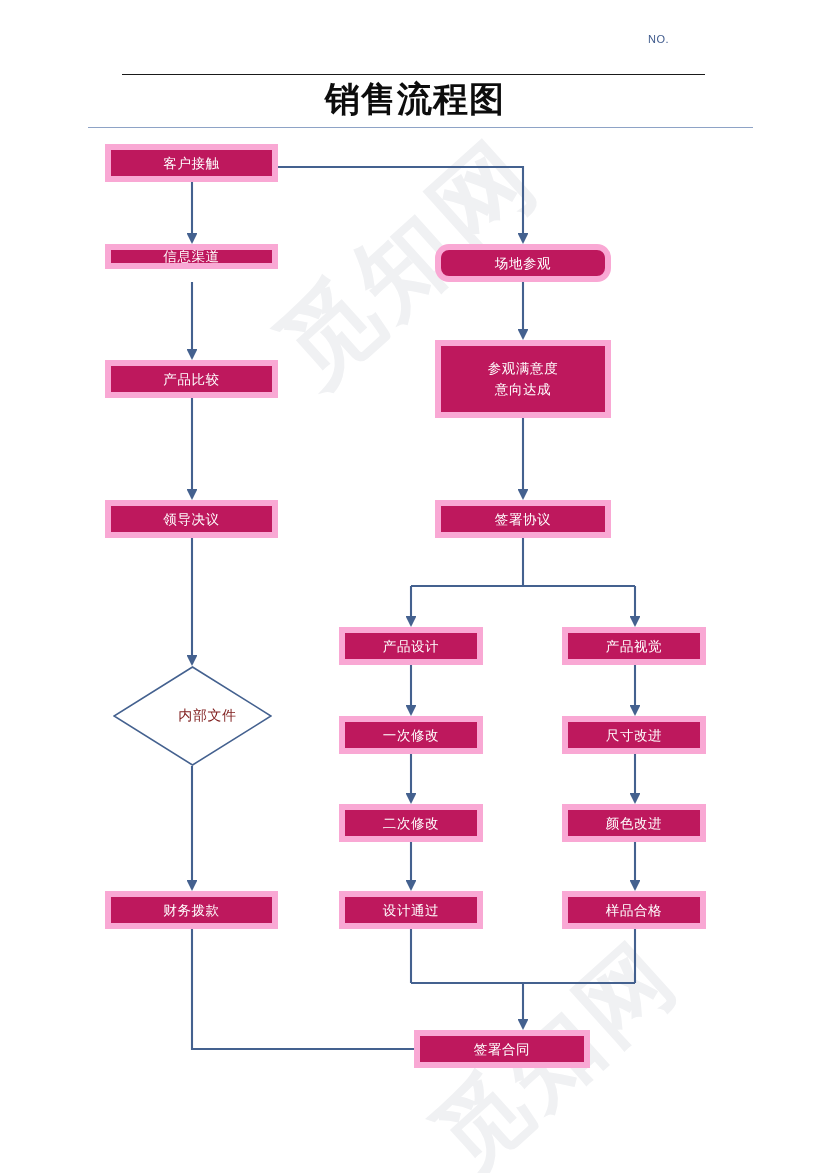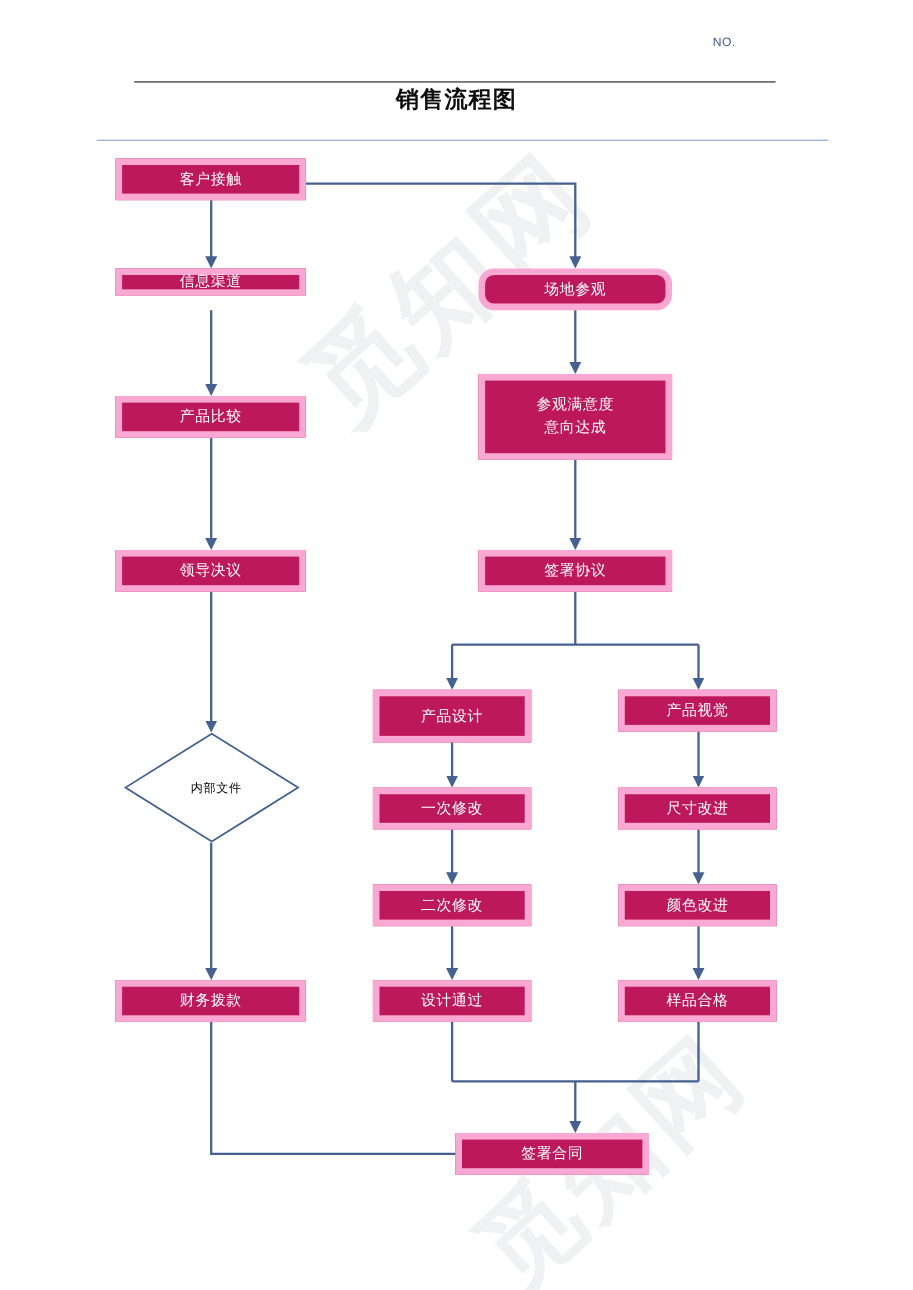--- a/index.html
+++ b/index.html
@@ -35,21 +35,21 @@
     width: 583px;
     height: 0;
     border-top: 1.6px solid #1a1a1a;
   }
   .page-title {
     position: absolute;
     left: 0;
     top: 76px;
     width: 830px;
     text-align: center;
-    font-size: 21px;
+    font-size: 35px;
     font-weight: bold;
     color: #0d0d0d;
     letter-spacing: 1px;
     font-family: "DejaVu Sans", "Liberation Sans", sans-serif;
   }
   .rule-sub {
     position: absolute;
     left: 88px;
     top: 127px;
     width: 665px;
@@ -120,30 +120,30 @@
     z-index: 3;
   }
   .node .line2 { display: block; }
 
   .diamond-wrap {
     position: absolute;
     z-index: 3;
   }
   .diamond-label {
     position: absolute;
-    left: 4px;
+    left: 15px;
     top: 0;
     width: 100%;
     height: 100%;
     display: flex;
     align-items: center;
     justify-content: center;
-    font-size: 11px;
+    font-size: 14px;
     letter-spacing: 0.6px;
-    color: #000000;
+    color: #7f1d1d;
     font-family: "DejaVu Sans", "Liberation Sans", sans-serif;
   }
 </style>
 </head>
 <body>
 
 <div id="page">
 
   <div class="watermark wm-mid">觅知网</div>
   <div class="watermark wm-bottom">觅知网</div>
@@ -229,21 +229,21 @@
     </div>
 
     <div class="node" style="left:105px; top:500px; width:173px; height:38px;">
       <span>领导决议</span>
     </div>
 
     <div class="node" style="left:435px; top:500px; width:176px; height:38px;">
       <span>签署协议</span>
     </div>
 
-    <div class="node" style="left:339px; top:627px; width:144px; height:48px;text-align:center;">
+    <div class="node" style="left:339px; top:627px; width:144px; height:38px;text-align:center;">
       <span>产品设计</span>
     </div>
 
     <div class="node" style="left:562px; top:627px; width:144px; height:38px;">
       <span>产品视觉</span>
     </div>
 
     <div class="diamond-wrap" style="left:113px; top:666px; width:159px; height:100px;">
       <svg width="159" height="100" viewBox="0 0 159 100" xmlns="http://www.w3.org/2000/svg">
         <polygon points="79.5,1 158,50 79.5,99 1,50" fill="#ffffff" stroke="#44618f" stroke-width="1.6"></polygon>

